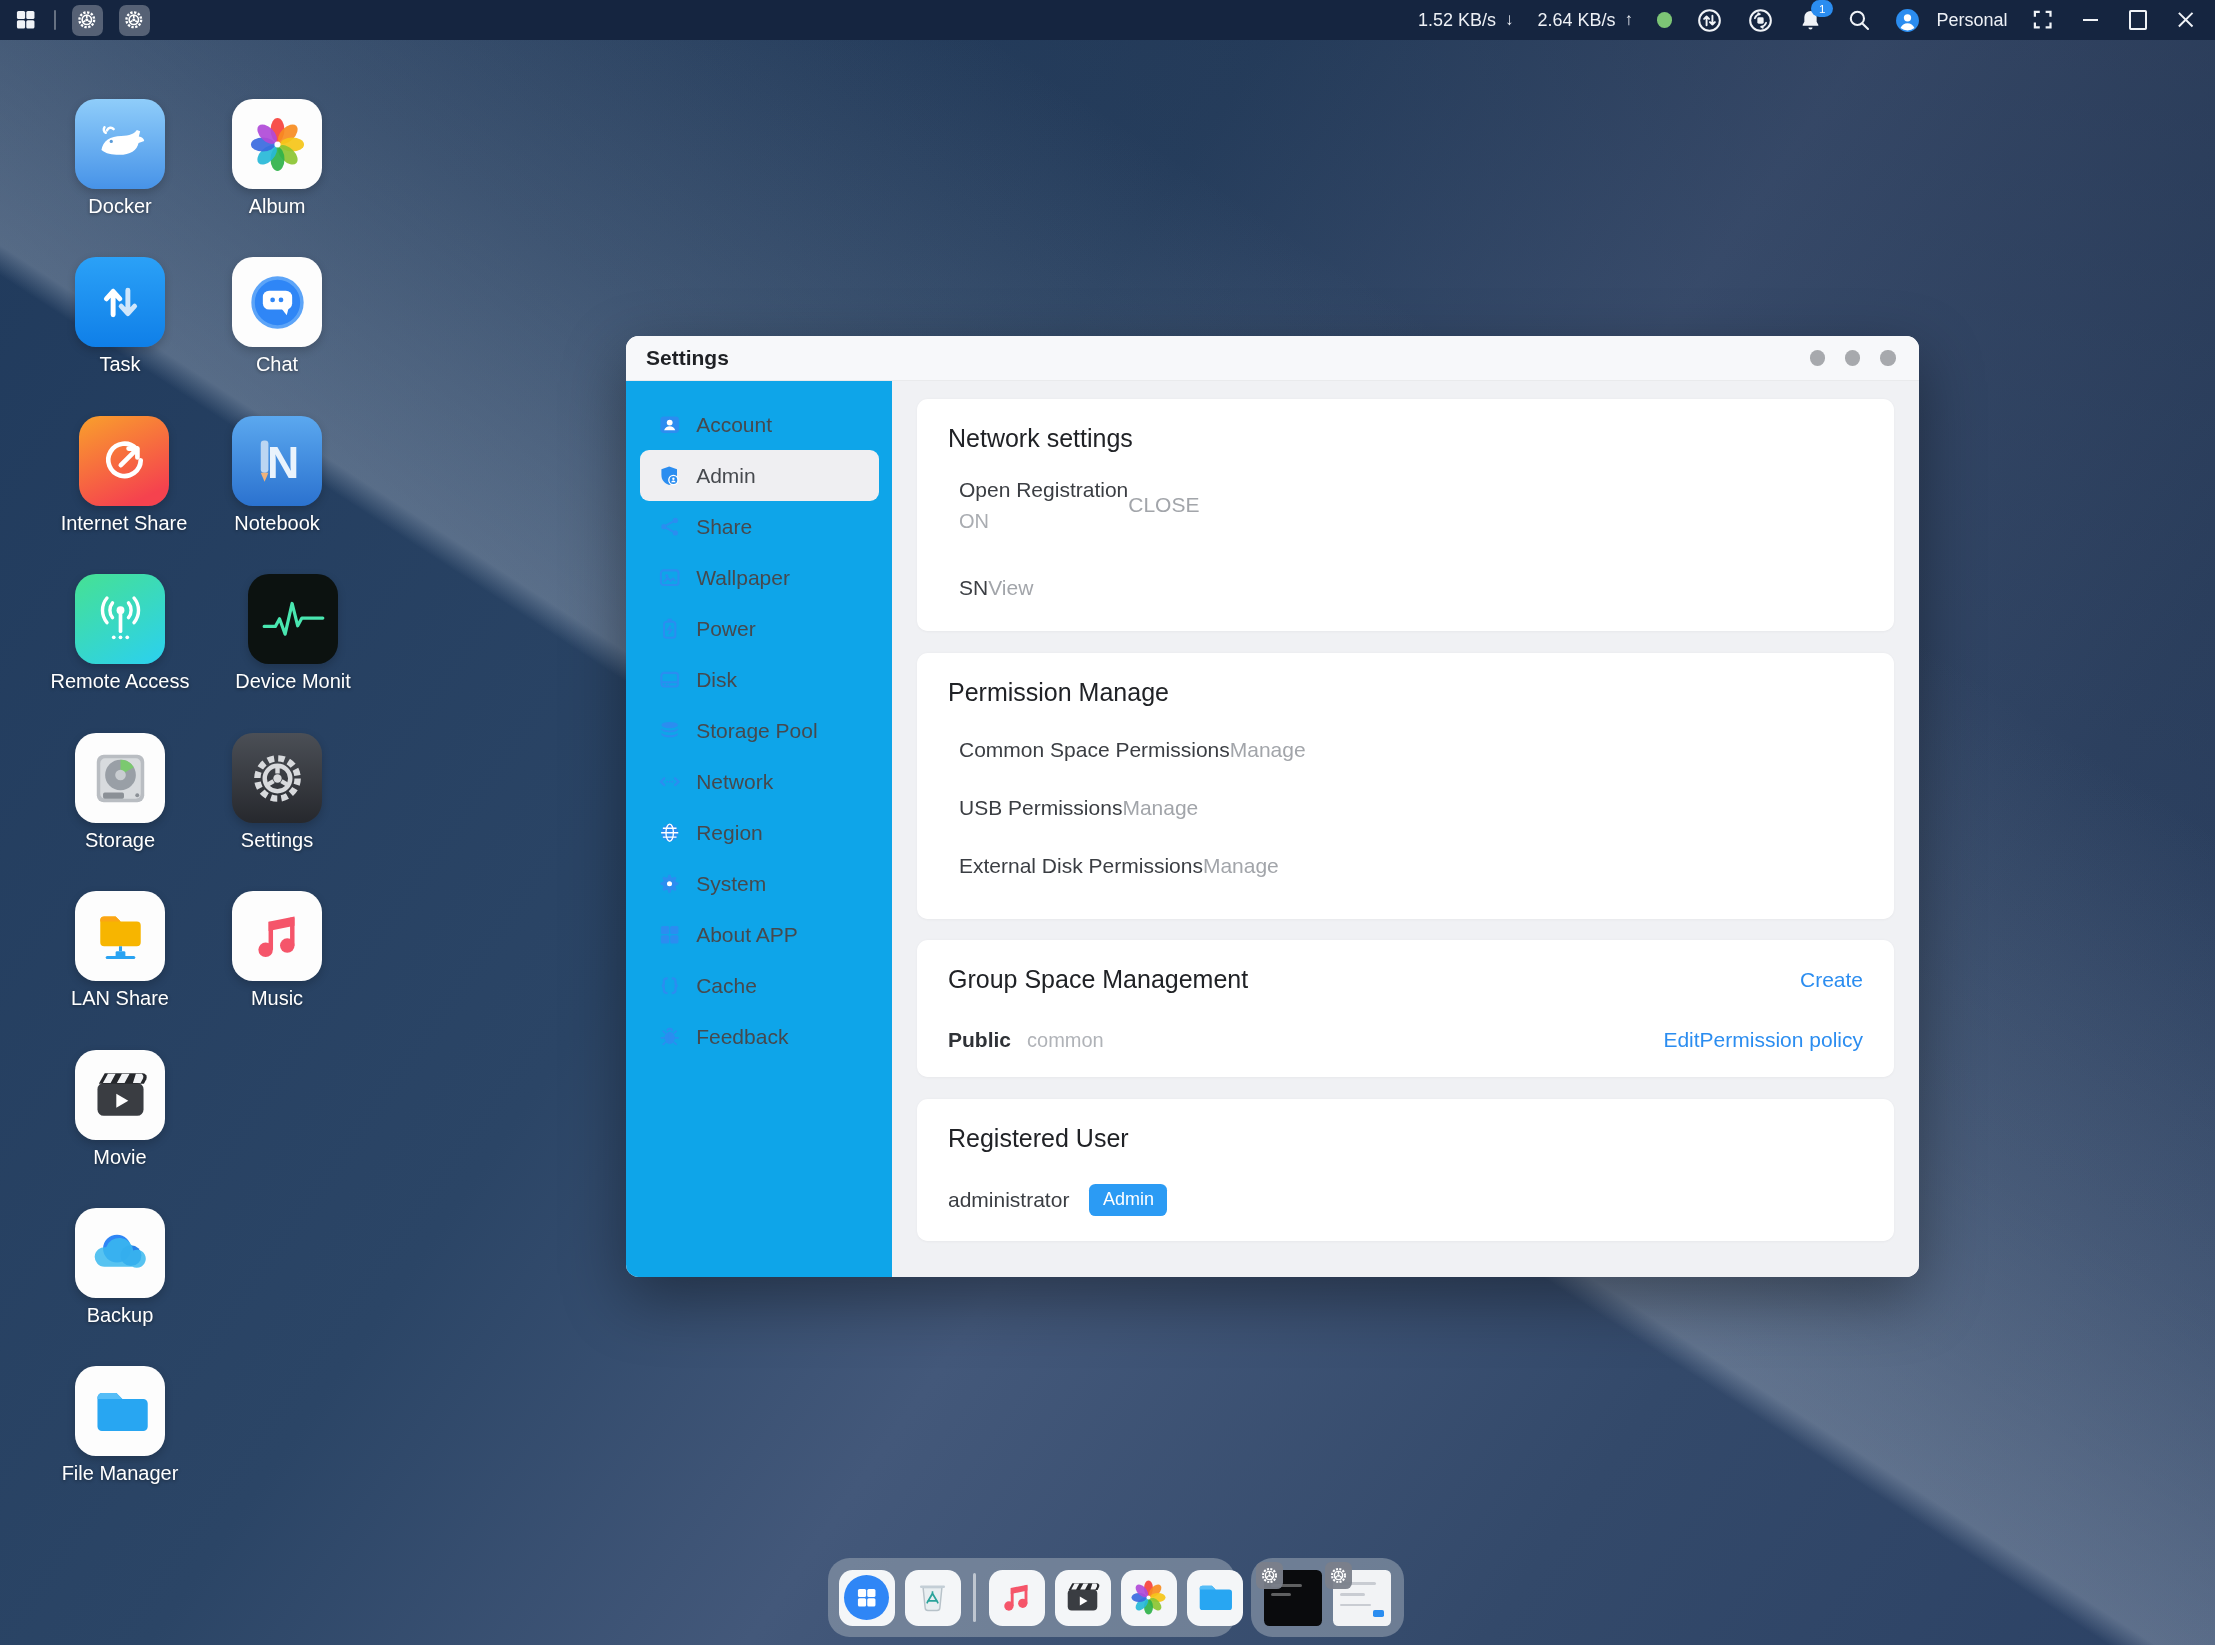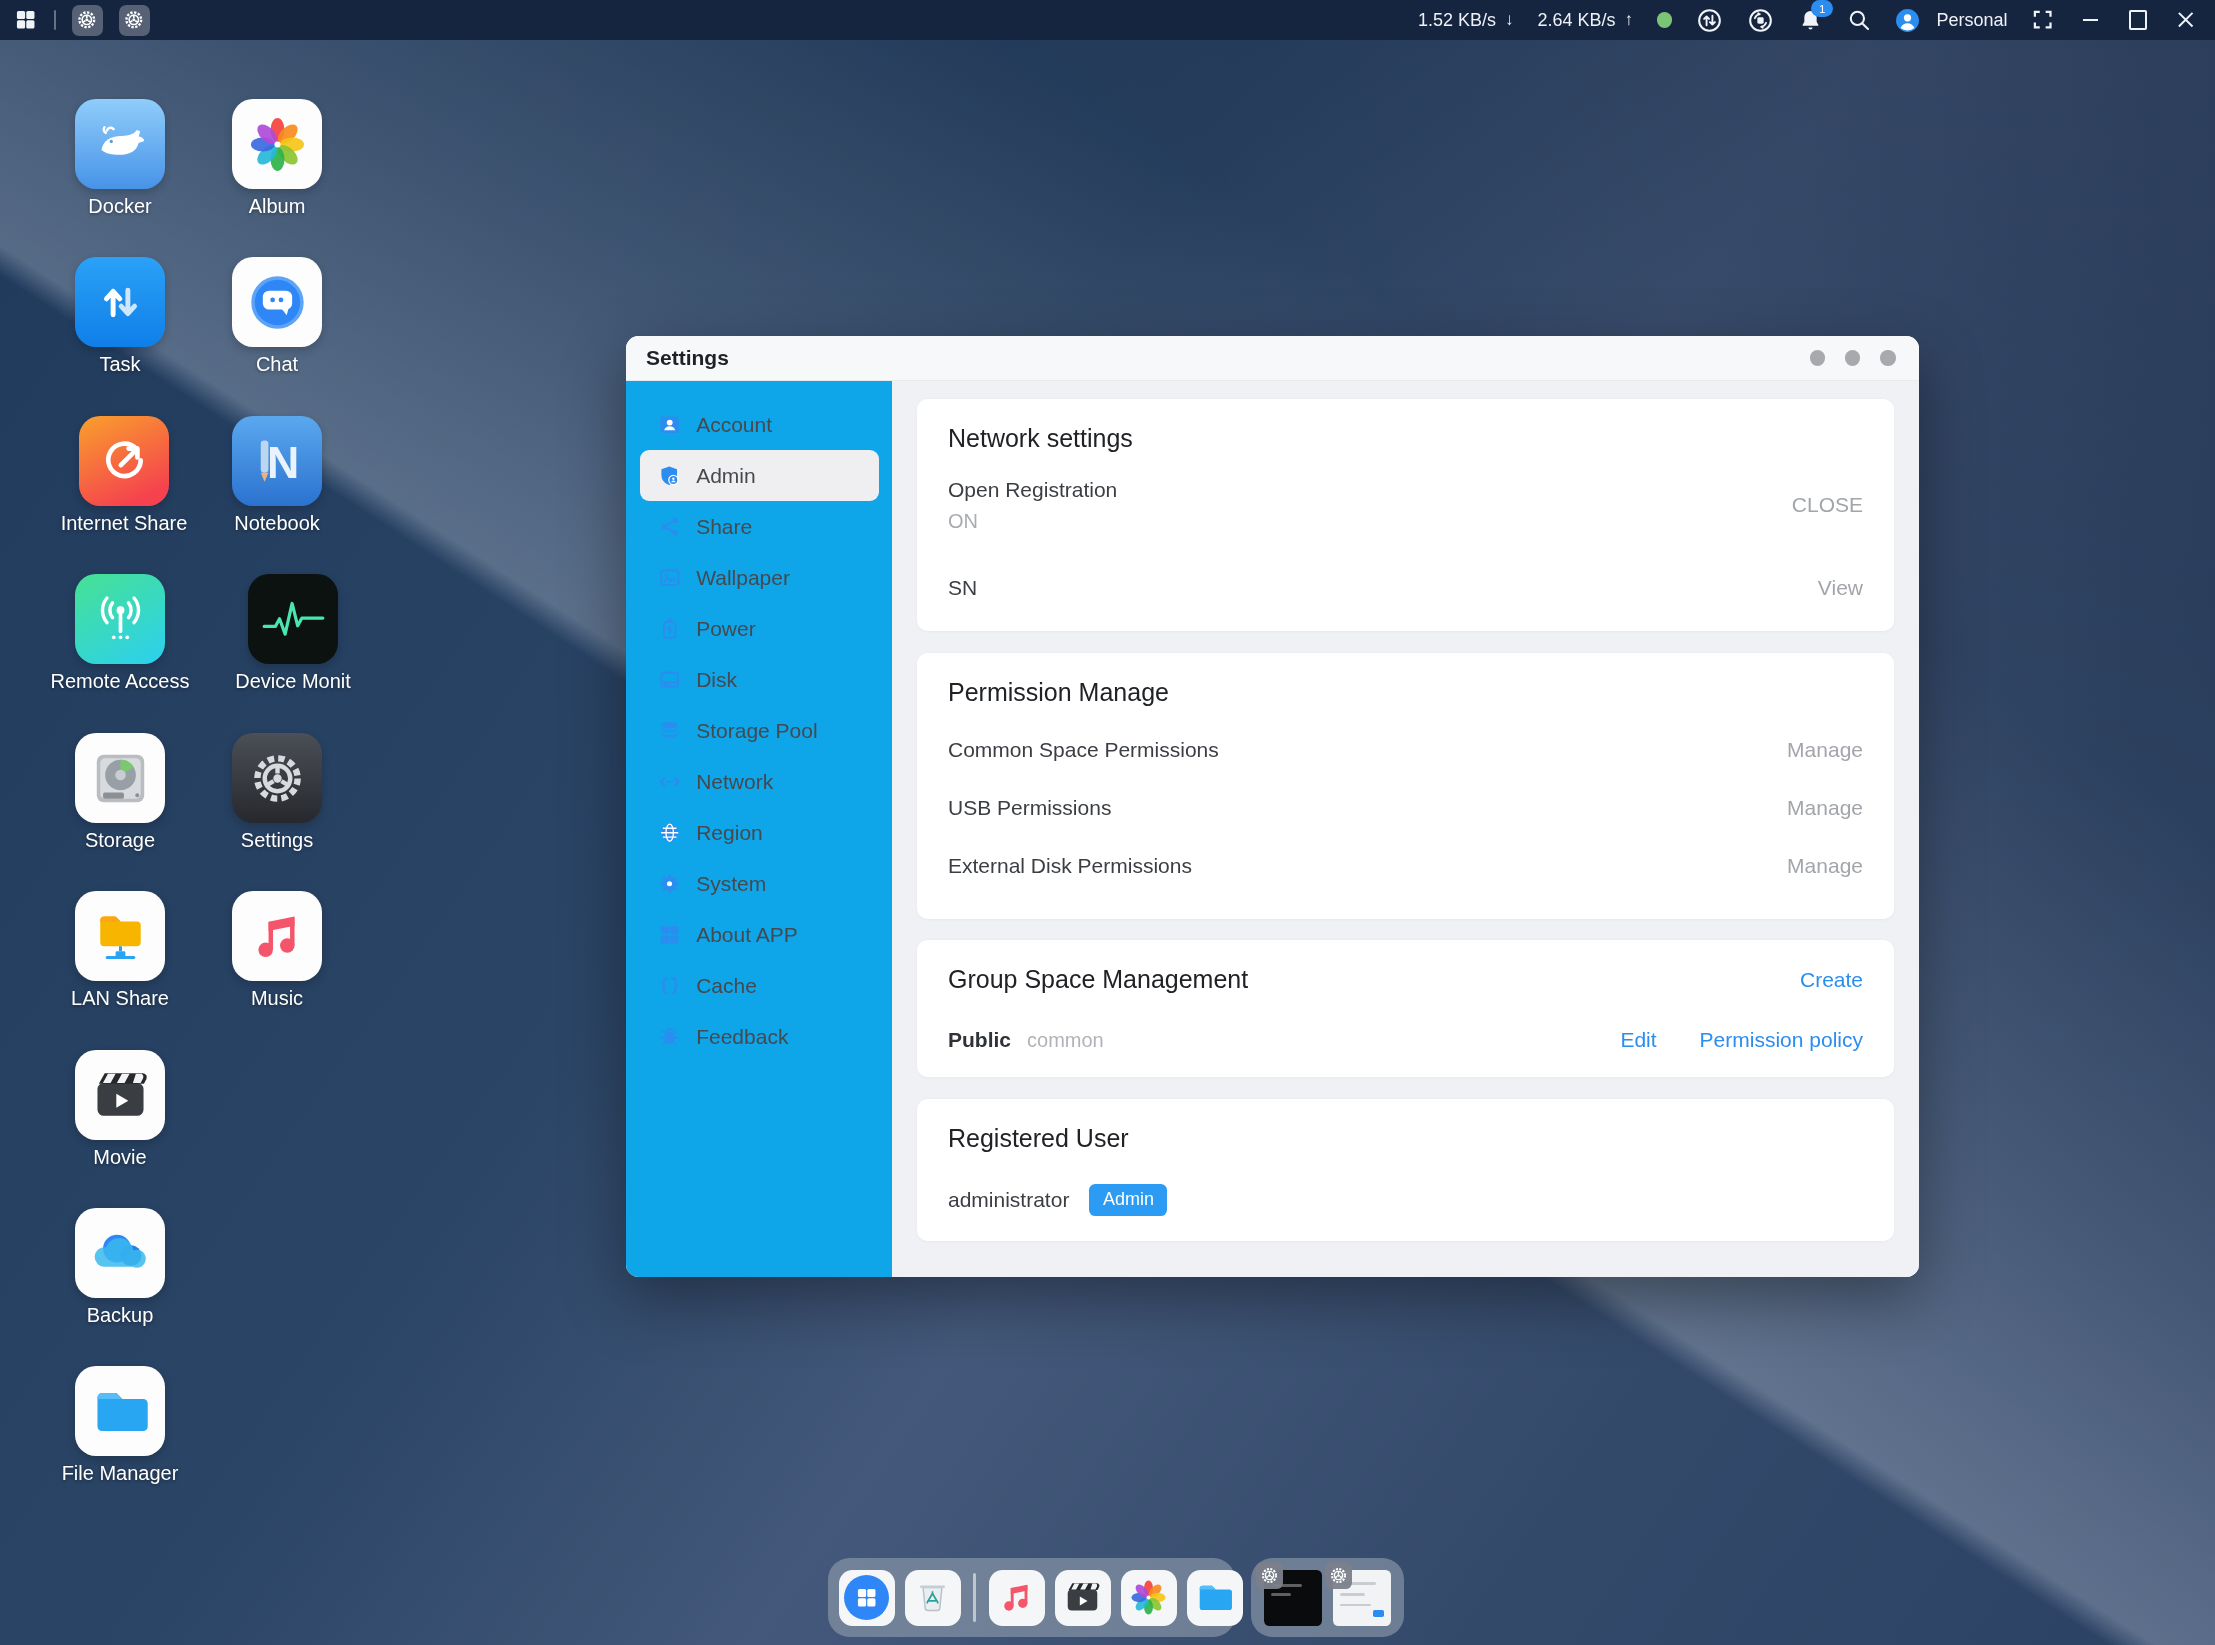--- a/index.html
+++ b/index.html
@@ -72,35 +72,35 @@
   .wdot{width:15.3px;height:15.3px;border-radius:50%;background:#a7a9ad;cursor:pointer;}
   .wbody{flex:1;display:flex;min-height:0;}
   .sidebar{width:266px;background:#0ea5e9;padding-top:18px;flex:none;}
   .nav-item{height:51px;margin:0 13.5px;border-radius:9px;display:flex;align-items:center;gap:15.3px;padding-left:18px;cursor:pointer;}
   .nav-item.selected{background:#efeff2;}
   .nav-item svg{width:23.4px;height:23.4px;color:#2b8df0;flex:none;}
   .nlabel{font-size:21px;color:#46494e;}
   .content{flex:1;background:#f0f1f4;padding:18px 25px 0 25px;overflow:hidden;}
   .card{background:#fff;border-radius:10.8px;padding:25px 31px;margin-bottom:21.6px;box-shadow:0 0.9px 2.7px rgba(0,0,0,.04);}
   .card-title{font-size:25px;color:#202226;font-weight:500;}
-  .crow{display:flex;align-items:center;justify-content:space-between;}
+  .crow{display:flex;align-items:center;justify-content:flex-start;margin-left:11px;}
   .crow-label{font-size:21px;color:#3b3e43;}
   .crow-sub{font-size:20px;color:#a9acb1;margin-top:8px;}
   .crow-action{font-size:21px;color:#a2a5aa;cursor:pointer;}
   .link{font-size:21px;color:#2b8df0;cursor:pointer;}
   .sec-row1{margin-top:23.4px;min-height:58px;}
   .sec-row2{margin-top:36px;min-height:36px;}
   .perm-row{padding:18px 0 16px 0;}
   .perm-rows{margin-top:12.6px;}
   .group-header{display:flex;align-items:center;justify-content:space-between;}
   .group-row{margin-top:34px;display:flex;align-items:center;justify-content:space-between;}
   .group-left{display:flex;align-items:baseline;gap:16px;}
   .group-name{font-size:21px;color:#2f3237;font-weight:600;}
   .group-tag{font-size:20px;color:#b0b3b8;}
-  .group-actions{display:flex;gap:43px;}
+  .group-actions{display:flex;}
   .reg-row{margin-top:31px;display:flex;align-items:center;gap:20px;}
   .badge{background:#2b9bf4;color:#fff;font-size:18px;padding:5.4px 13.5px;border-radius:6.3px;}
   .defs{position:absolute;width:0;height:0;overflow:hidden;}
 </style>
 </head>
 <body>
 
 <svg class="defs" xmlns="http://www.w3.org/2000/svg">
   <symbol id="sym-grid4" viewBox="0 0 24 24">
     <rect x="3" y="3" width="8.4" height="8.4" rx="1.6" fill="currentColor"></rect>

